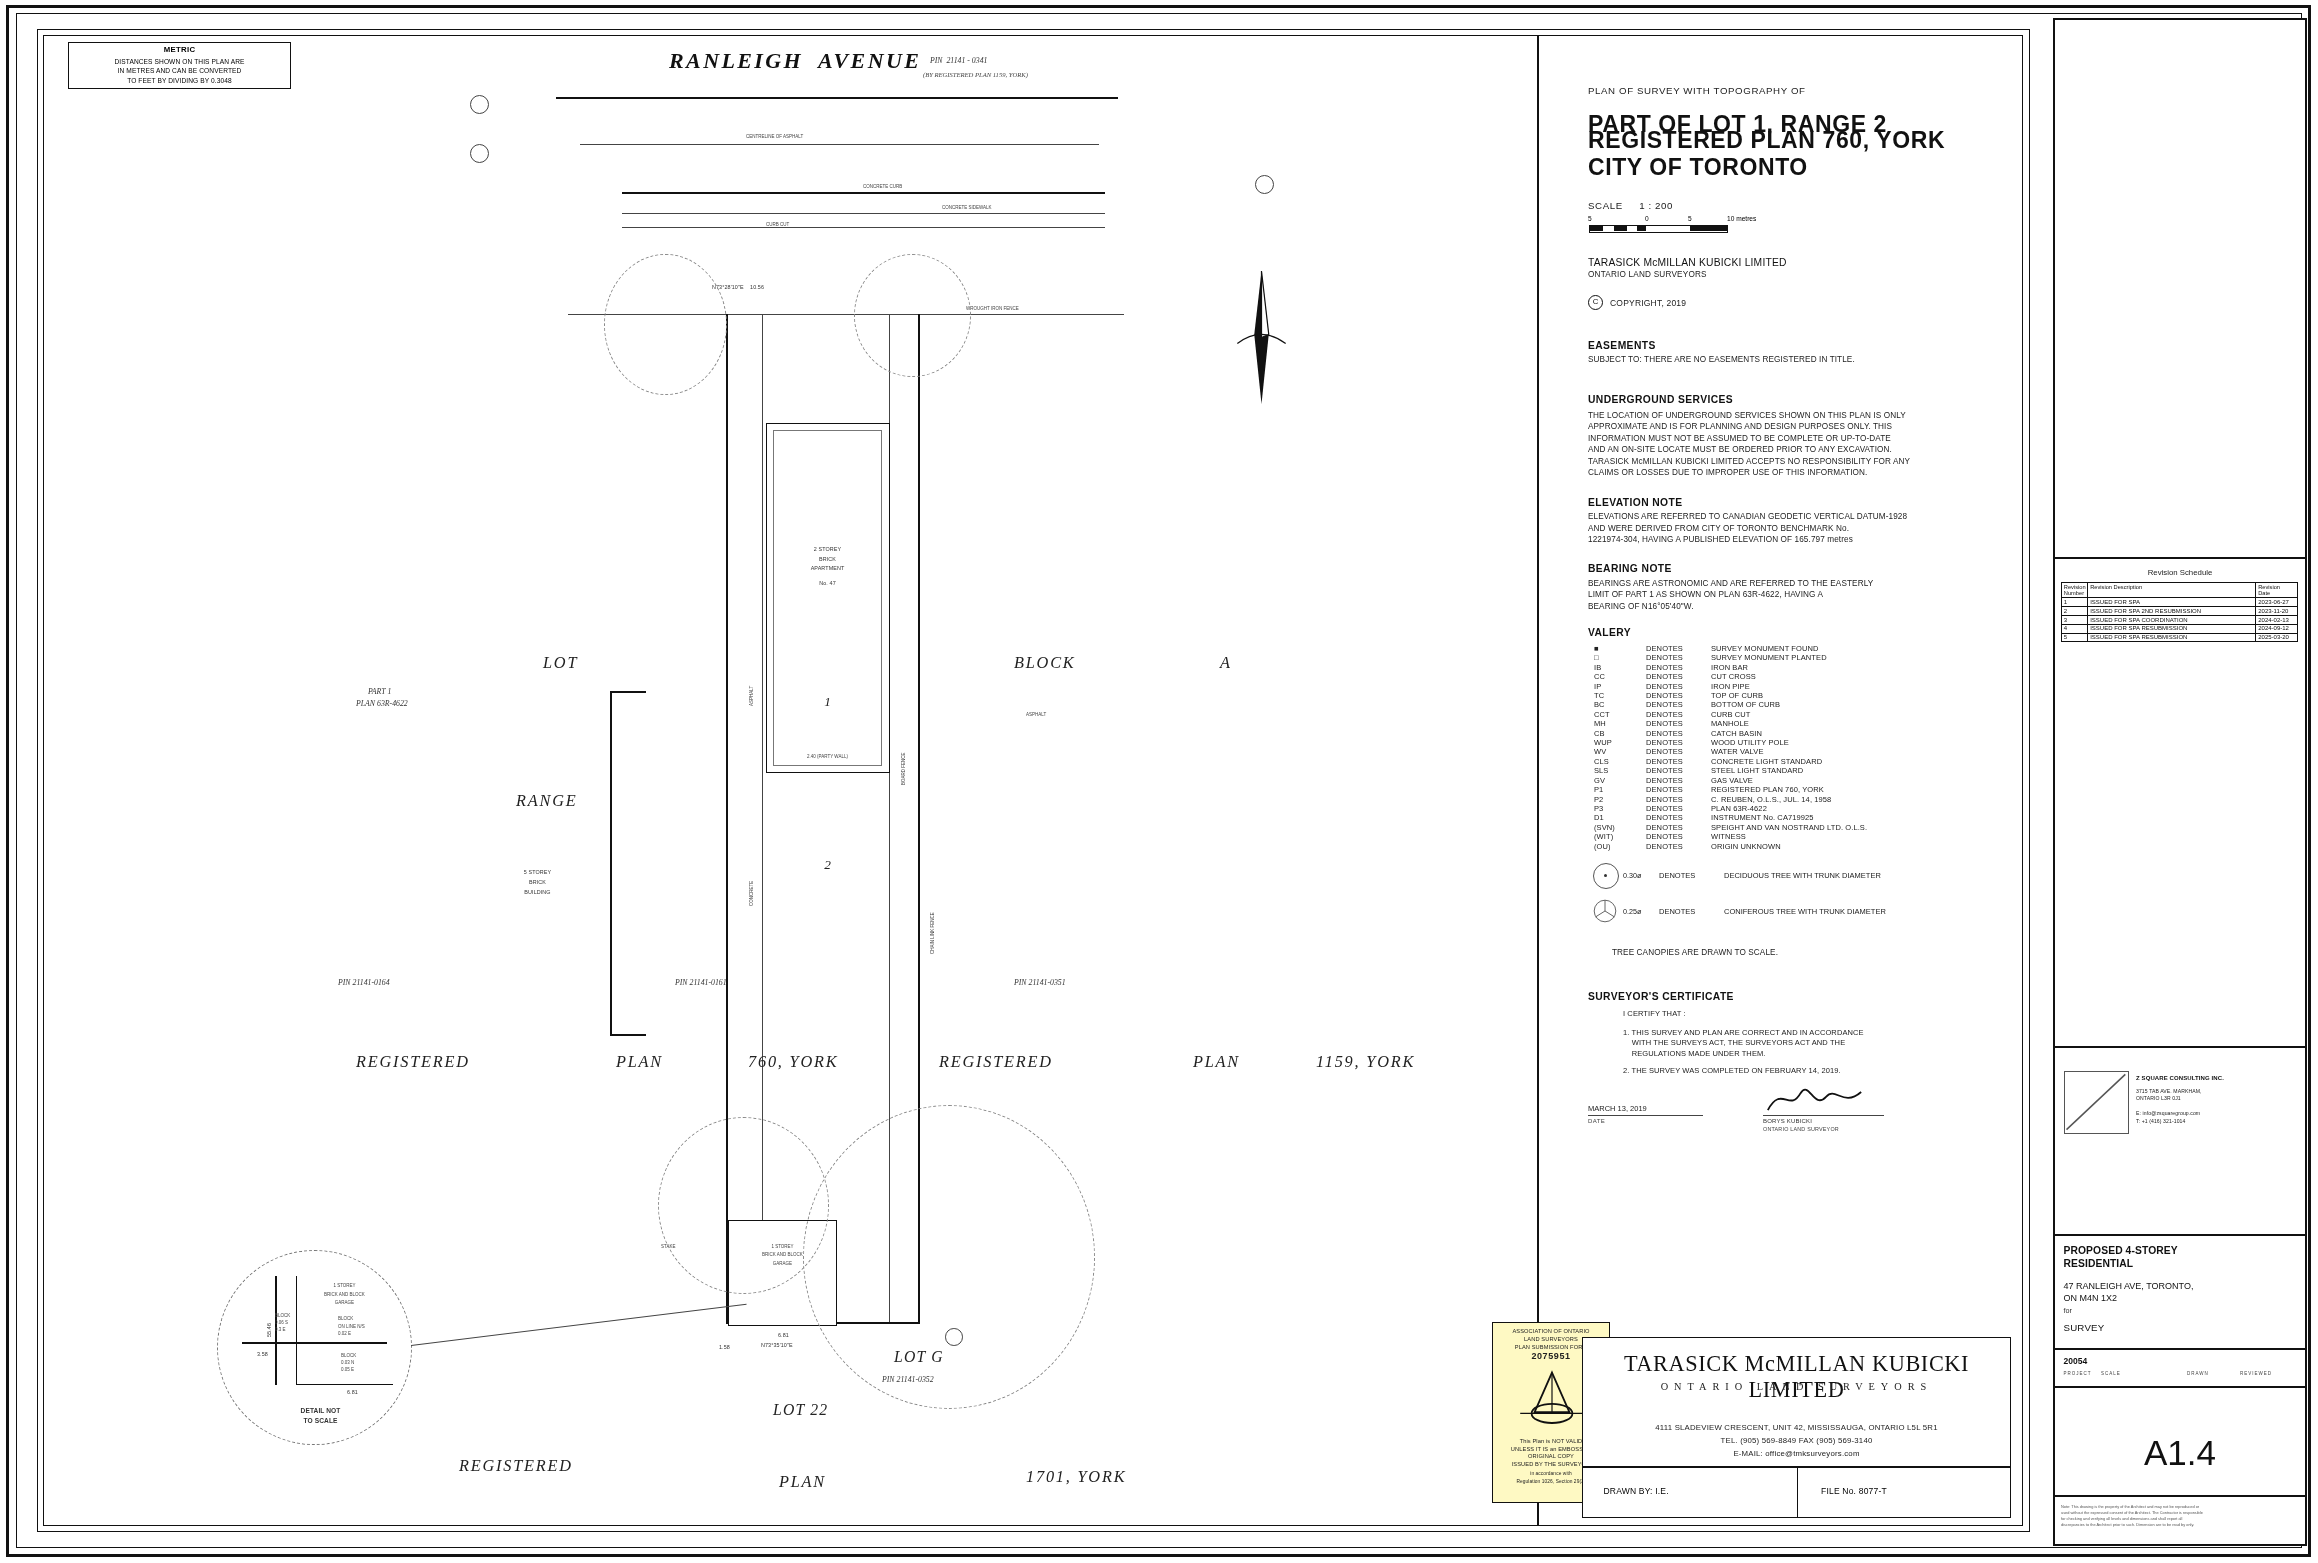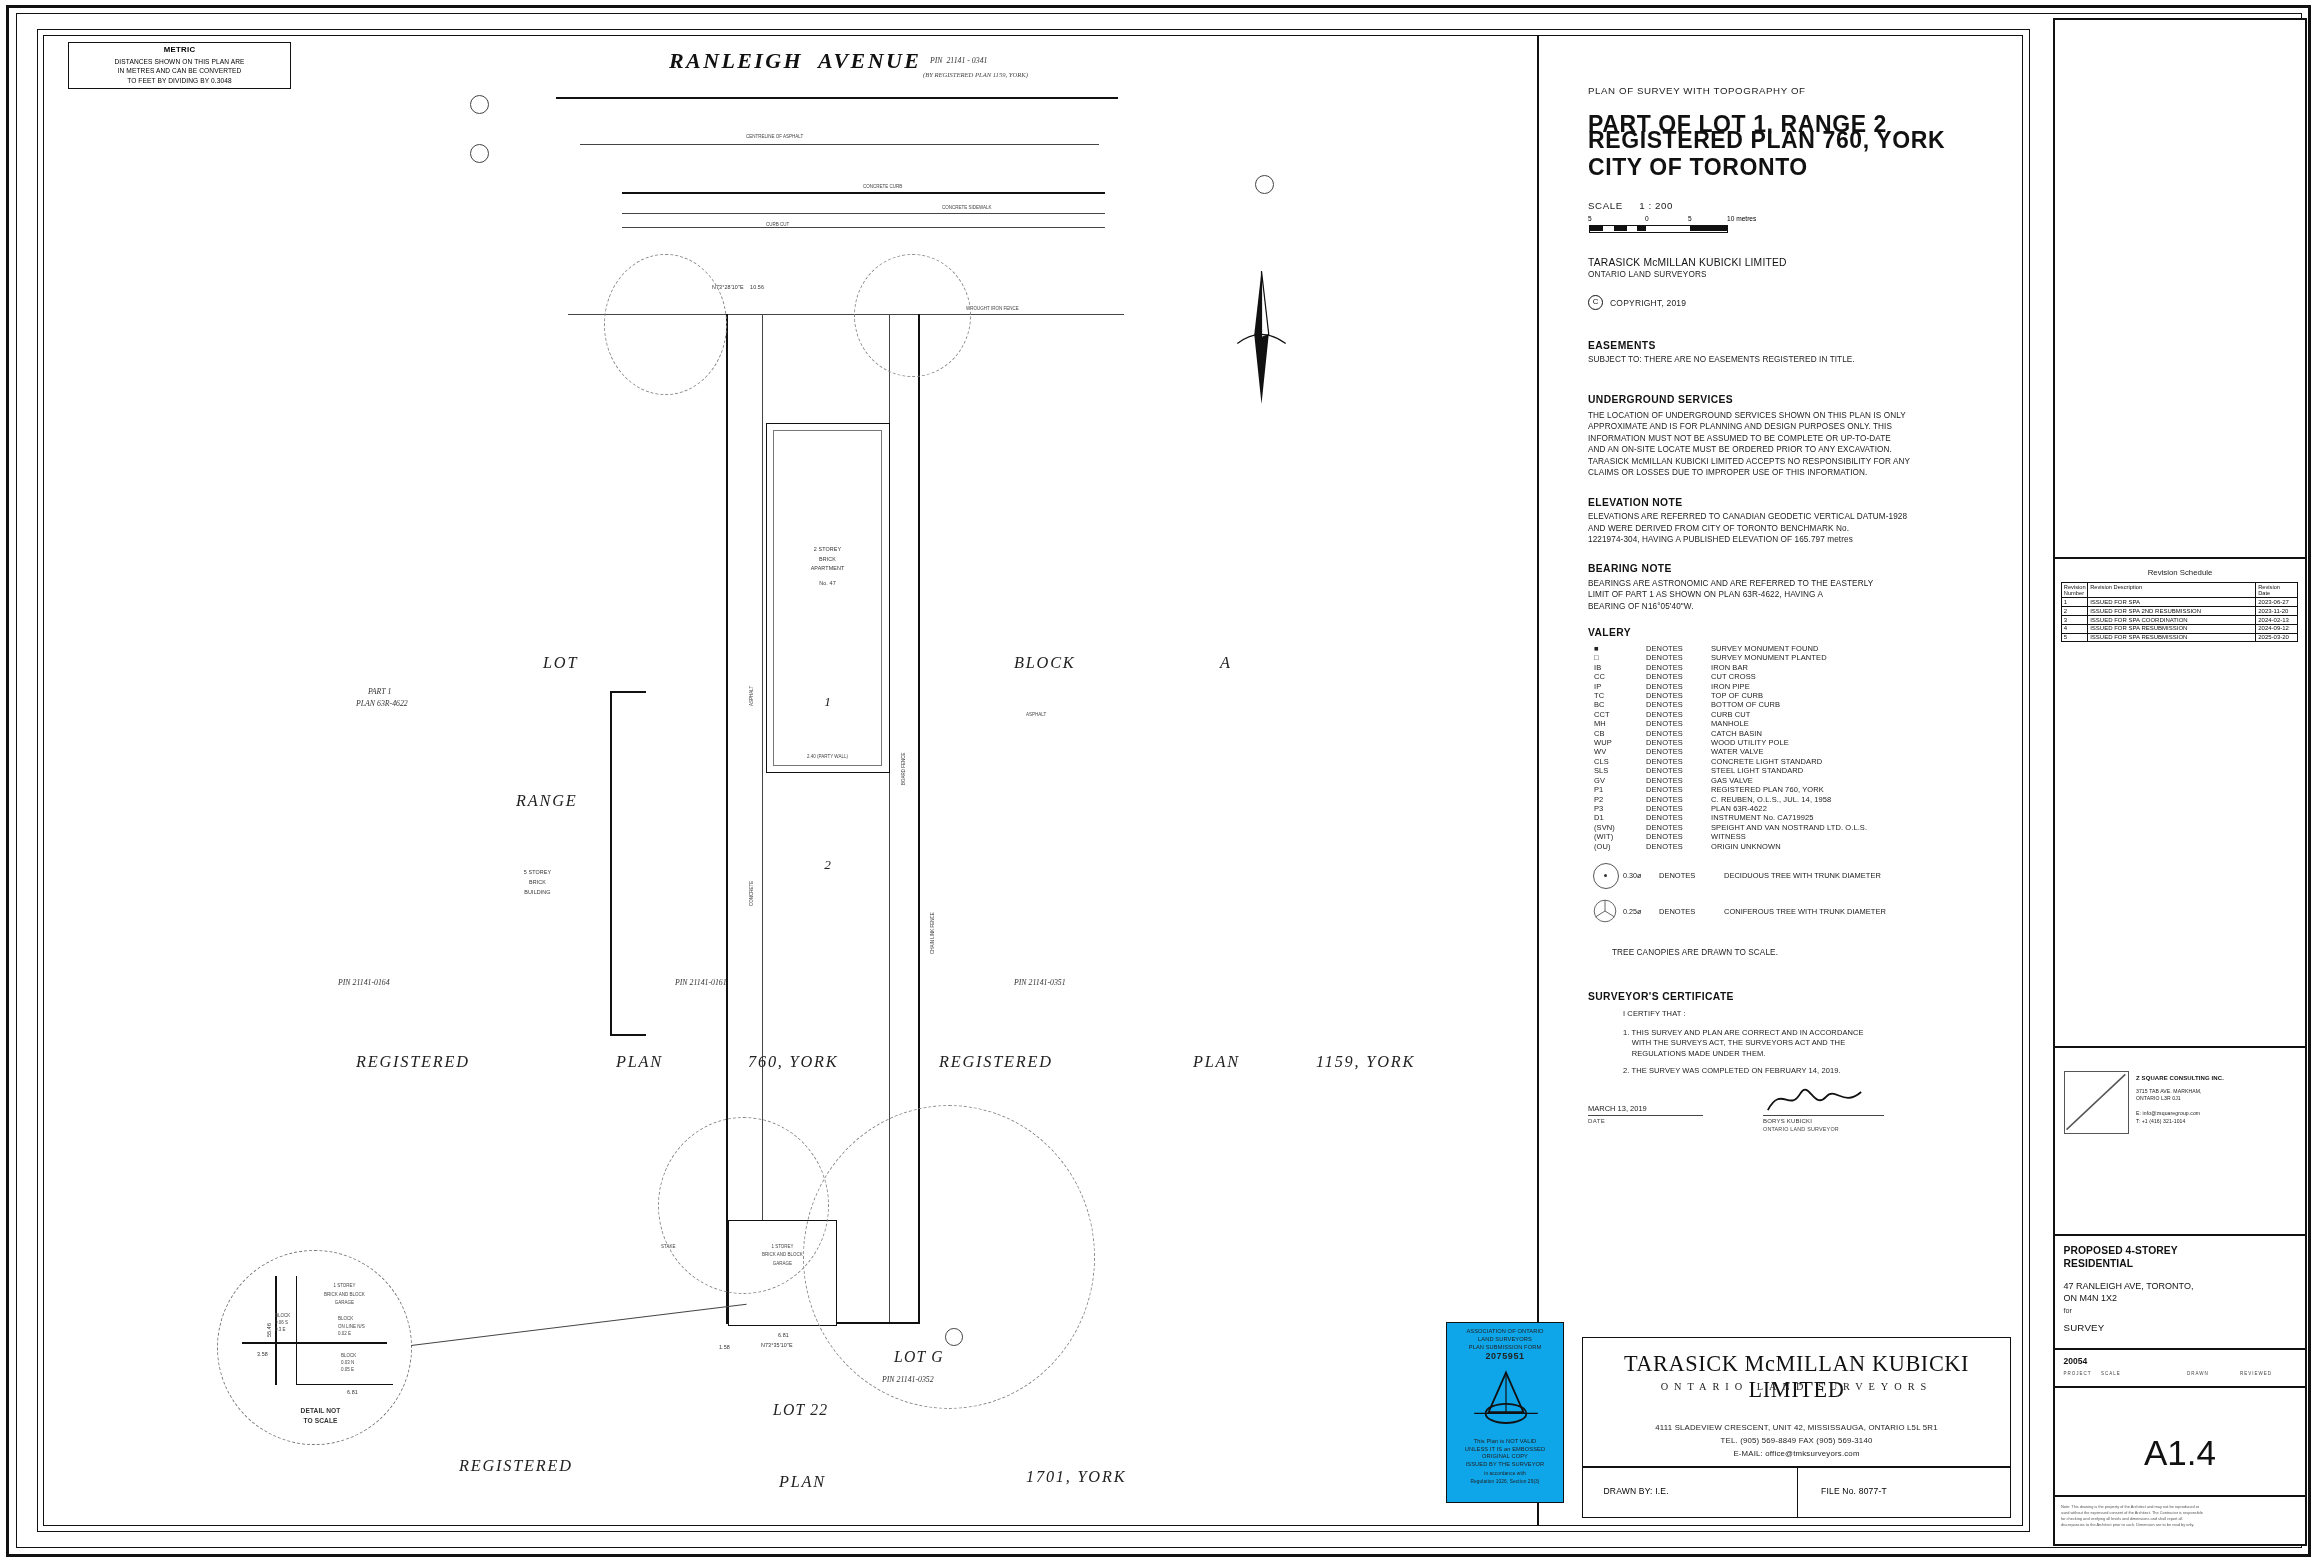--- a/index.html
+++ b/index.html
@@ -55,21 +55,21 @@
   
   .tmk{position:absolute;left:1582px;top:1337px;width:429px;height:181px;border:1.8px solid #111;box-sizing:border-box;background:#fff;}
   .tmk-name{position:absolute;left:0;top:13.3px;width:100%;text-align:center;font-family:"Liberation Serif",serif;font-size:22.3px;letter-spacing:0.6px;color:#111;}
   .tmk-sub{position:absolute;left:0;top:43px;width:100%;text-align:center;font-family:"Liberation Serif",serif;font-size:10.3px;letter-spacing:6px;color:#222;}
   .tmk-addr{position:absolute;left:0;width:100%;text-align:center;font-size:7.8px;letter-spacing:0.2px;color:#222;}
   .tmk-div{position:absolute;left:0;top:128px;width:100%;height:1.8px;background:#111;}
   .tmk-vdiv{position:absolute;left:50%;top:128px;width:1.2px;height:51px;background:#111;}
   .tmk-cell{position:absolute;top:148px;font-size:8.5px;letter-spacing:0.2px;}
 
   
-  .seal{position:absolute;left:1446px;top:1322px;width:118px;height:181px;border:1.8px solid #111;box-sizing:border-box;background:#0ea5e9;}
+  .seal{position:absolute;left:1492px;top:1322px;width:118px;height:181px;border:1.8px solid #111;box-sizing:border-box;background:#fef9c3;}
   .seal-t{position:absolute;left:0;width:100%;text-align:center;font-size:5.7px;line-height:7.2px;letter-spacing:0.1px;color:#222;}
 
   
   .sb-hline{position:absolute;left:0;width:100%;height:2.4px;background:#111;}
   .rev-title{position:absolute;left:0;width:100%;text-align:center;font-size:7.8px;color:#222;}
   table.rev{position:absolute;border-collapse:collapse;font-size:6px;color:#111;}
   table.rev td,table.rev th{border:0.9px solid #111;padding:0.6px 1.8px;vertical-align:top;font-weight:normal;text-align:left;line-height:6.6px;}
   .rev-num{width:20.5px;}
   .rev-date{width:37px;}
   .rev-hdr{text-align:center;font-size:5.7px;line-height:6.6px;}

